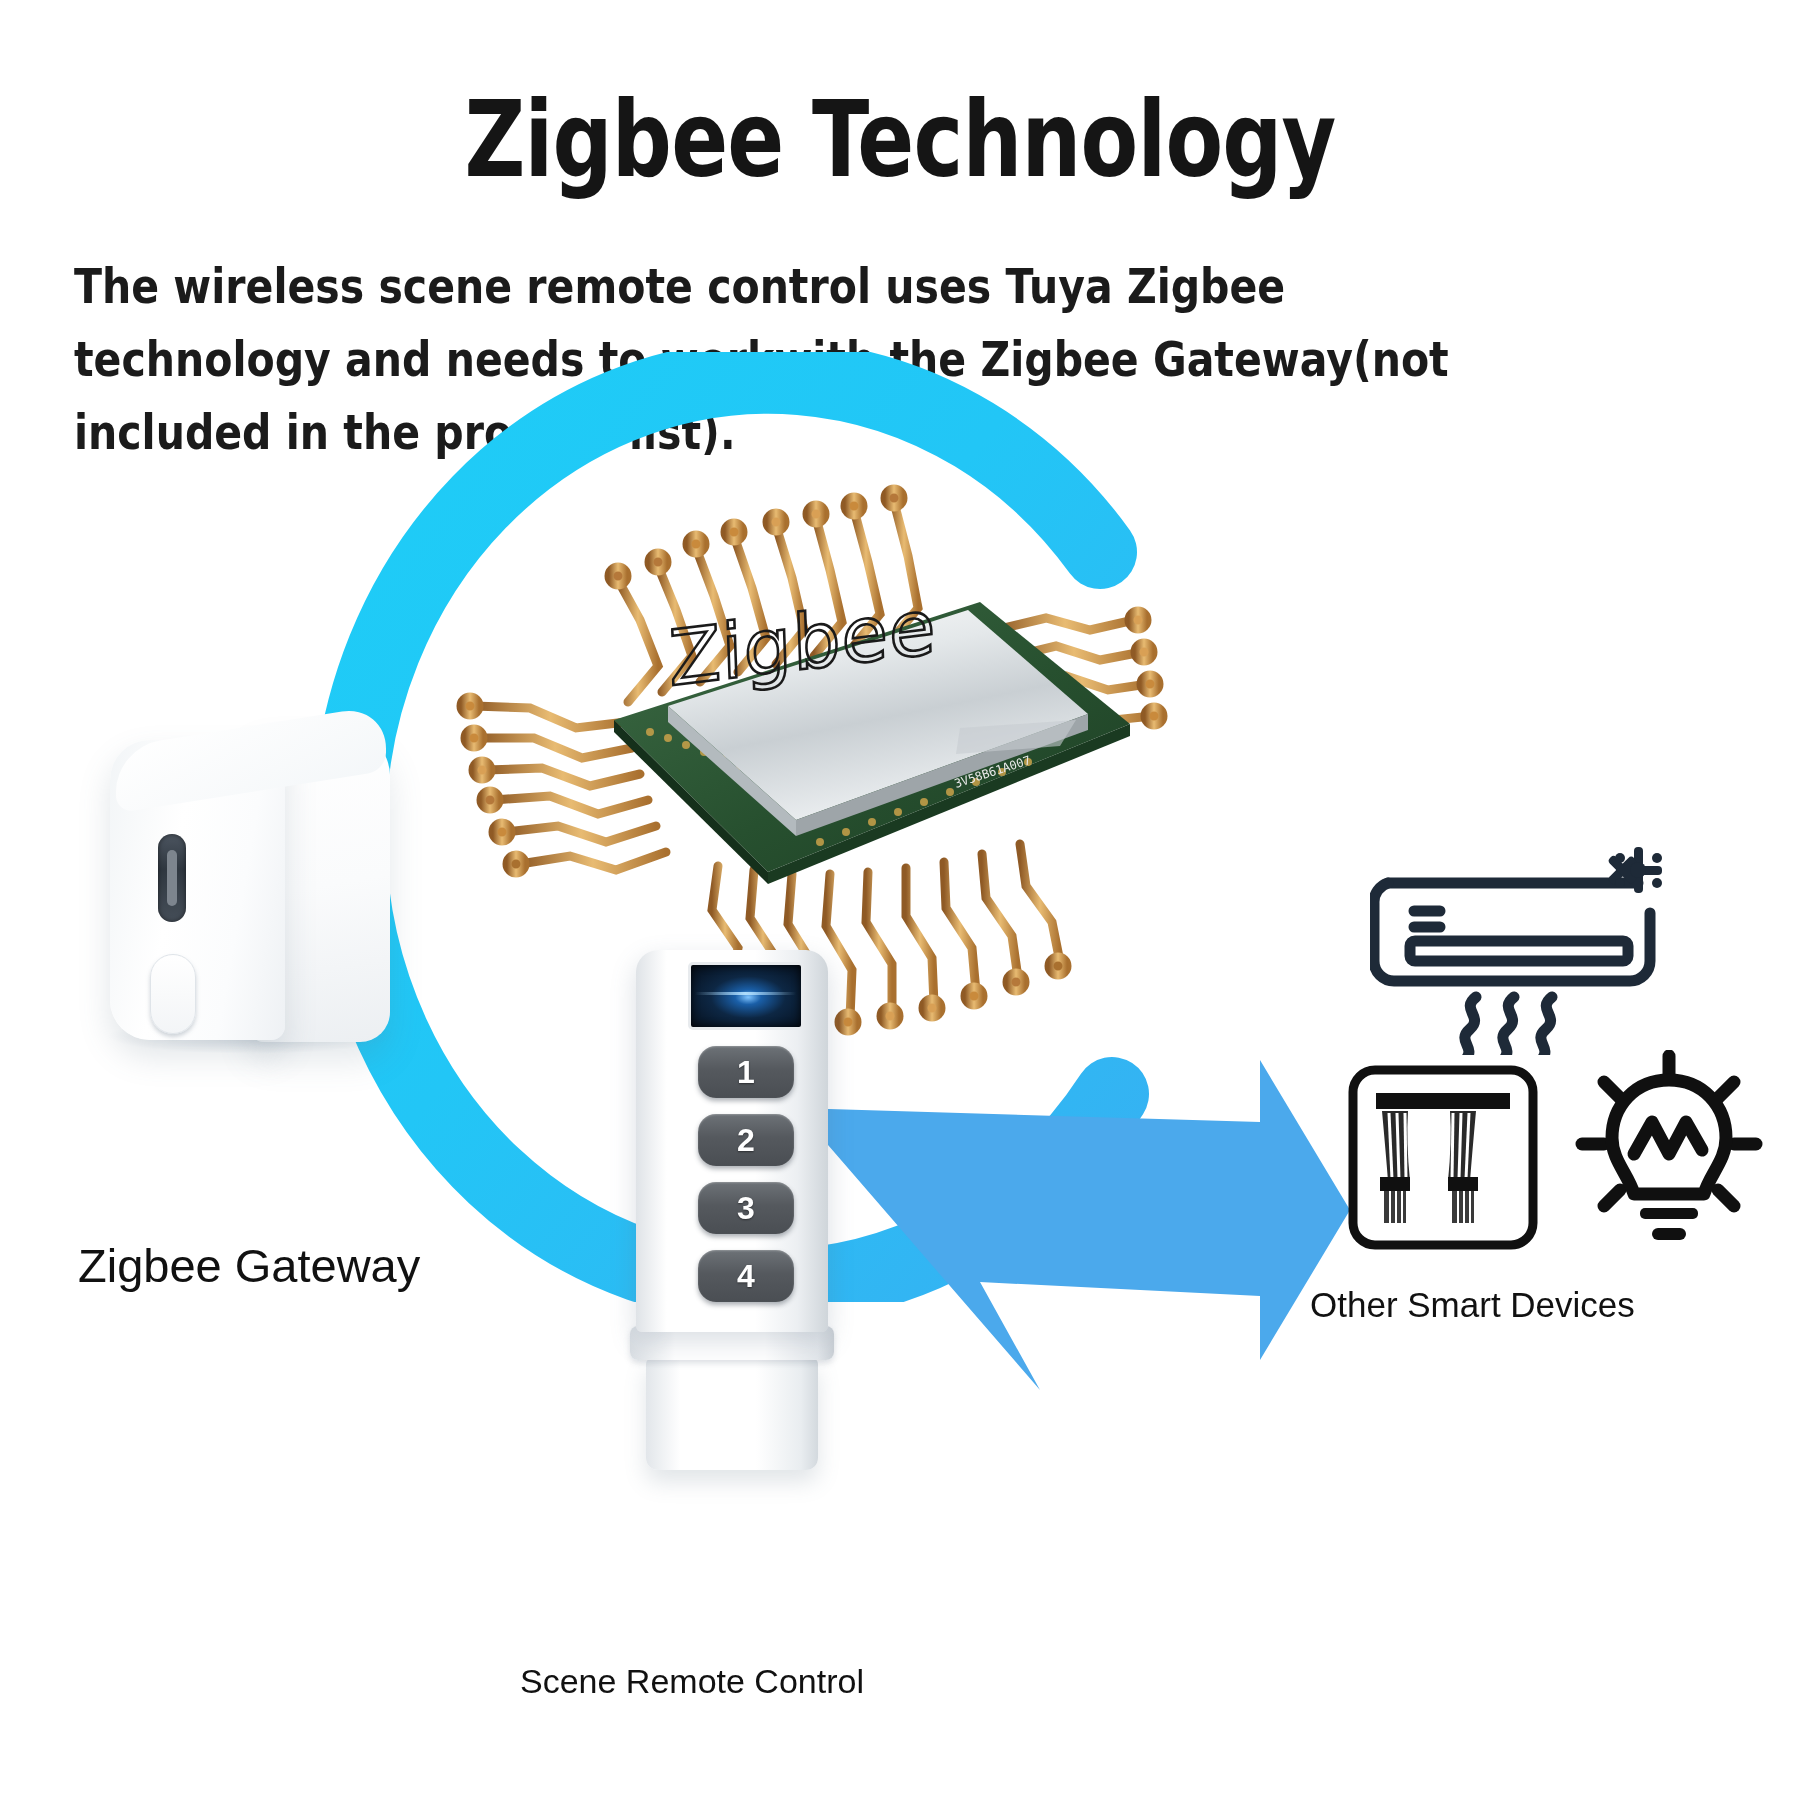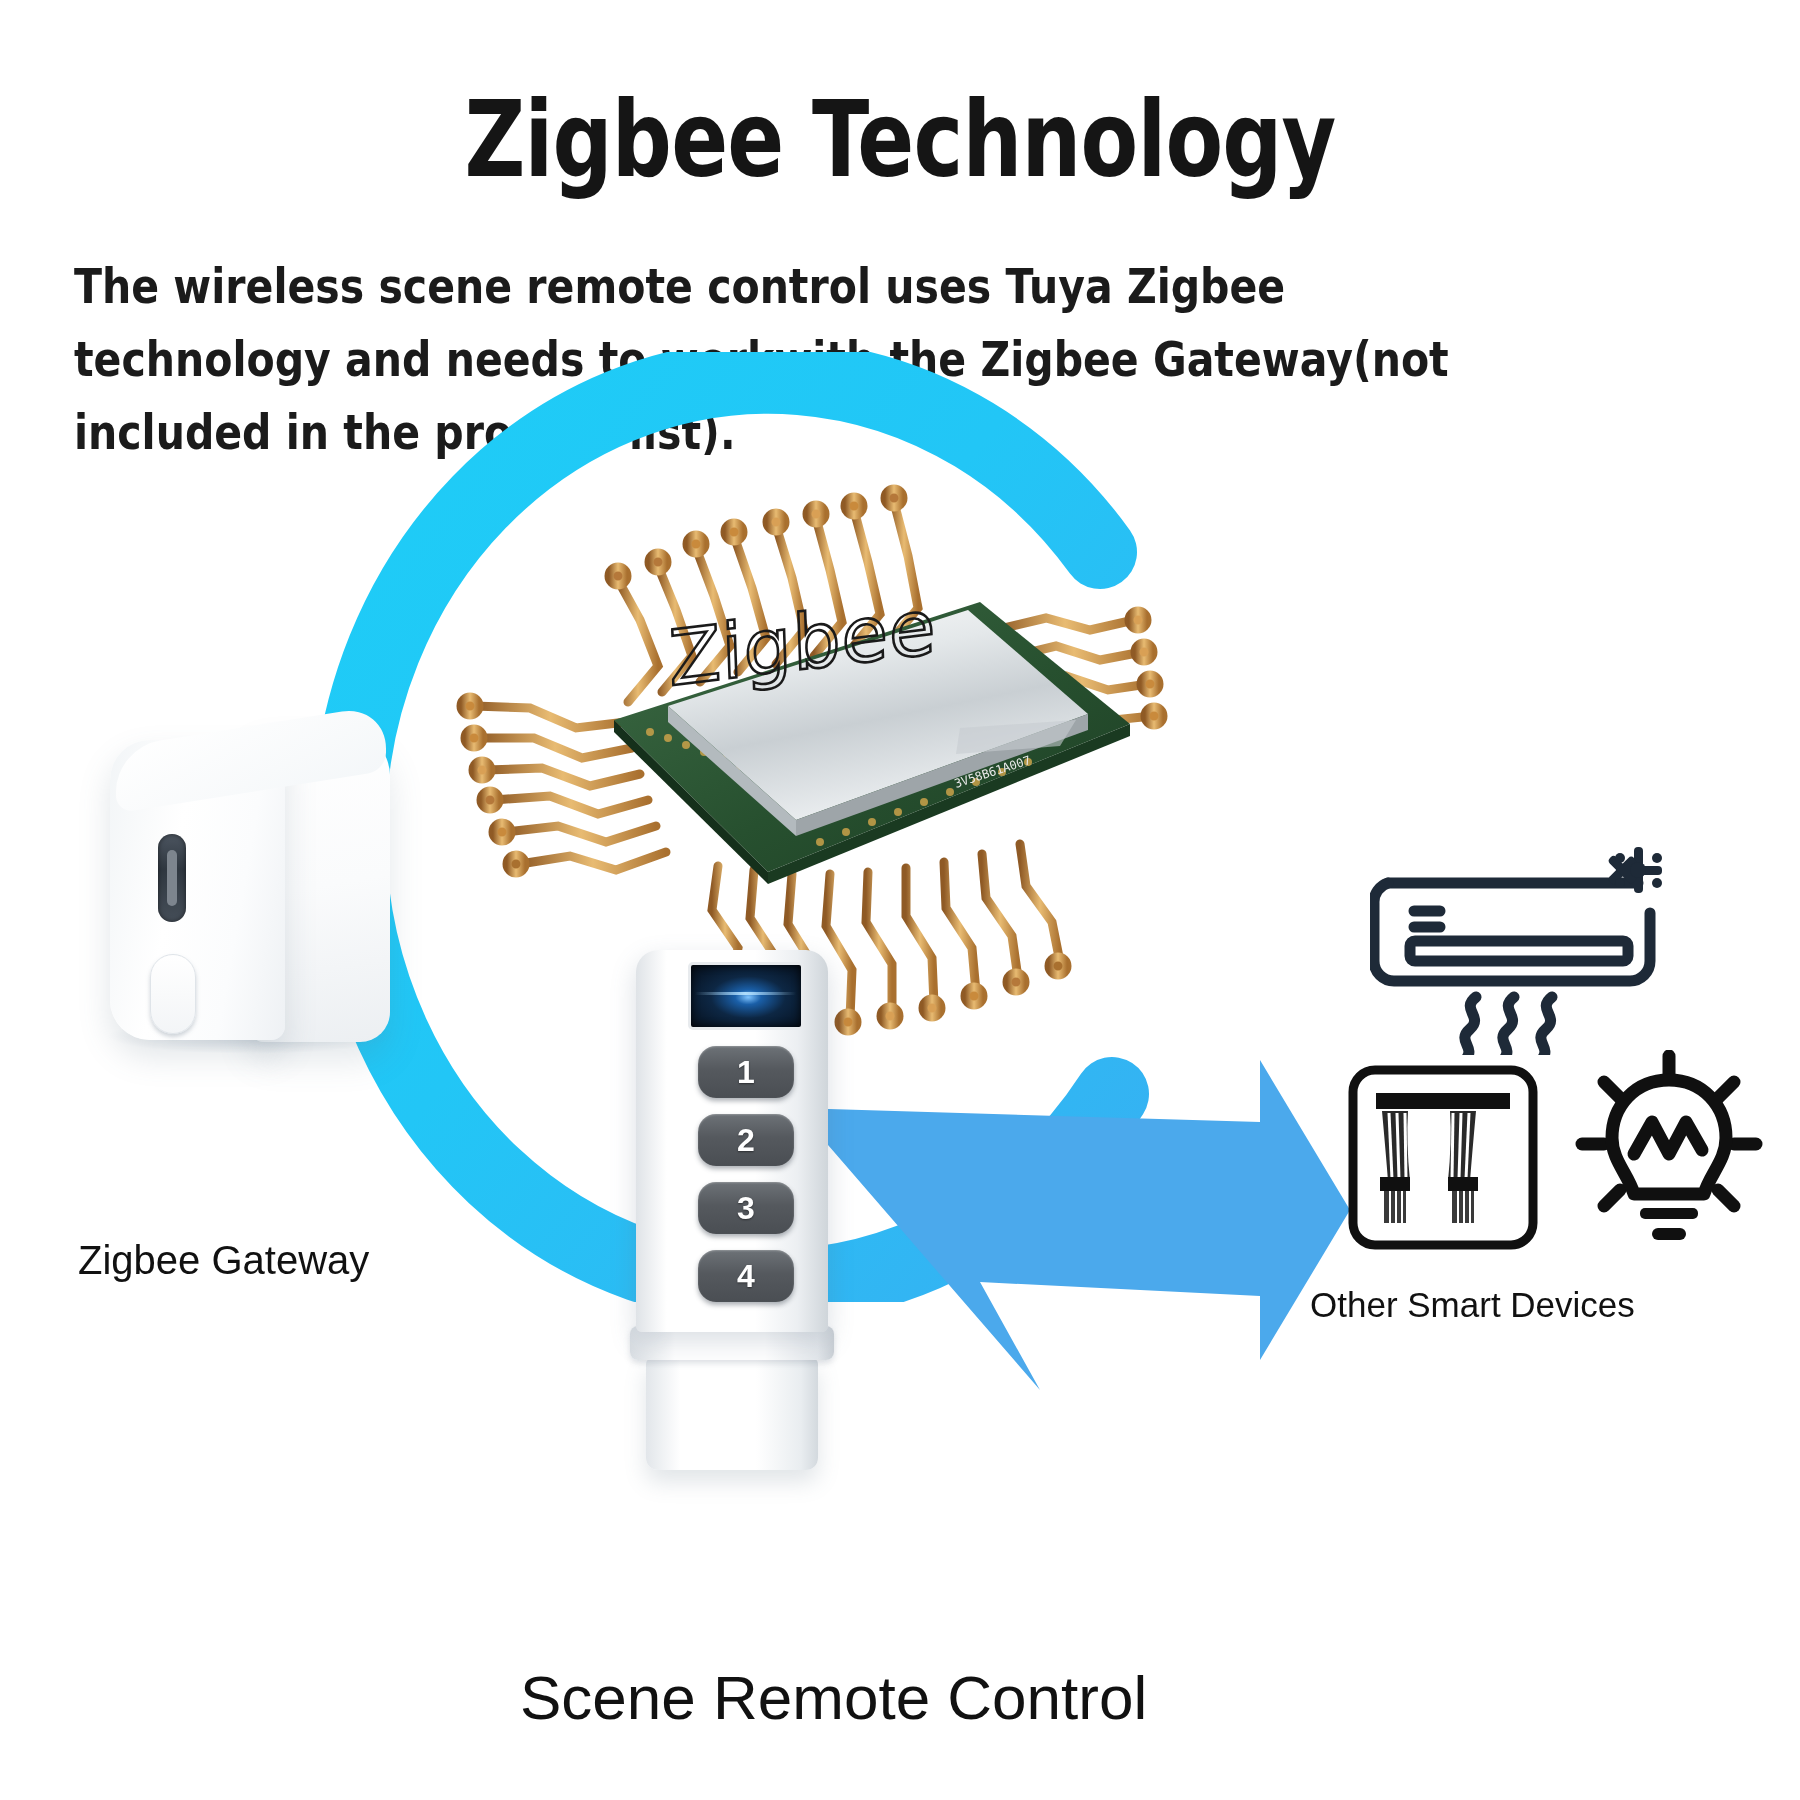--- a/index.html
+++ b/index.html
@@ -37,22 +37,22 @@
   }
 
   
   .caption{
     position:absolute;
     font-family:"Liberation Sans","DejaVu Sans",sans-serif;
     font-weight:400;
     color:#111;
     white-space:nowrap;
   }
-  .cap-gateway{left:78px;top:1238px;font-size:40px;}
-  .cap-remote{left:520px;top:1662px;font-size:62px;}
+  .cap-gateway{left:78px;top:1238px;font-size:47px;}
+  .cap-remote{left:520px;top:1662px;font-size:34px;}
   .cap-devices{left:1310px;top:1285px;font-size:35px;}
 
   
   .ring{position:absolute;left:300px;top:352px;width:920px;height:950px;}
 
   
   .arrow{position:absolute;left:790px;top:1060px;width:560px;height:380px;}
 
   
   .gateway{position:absolute;left:100px;top:718px;width:320px;height:330px;}

